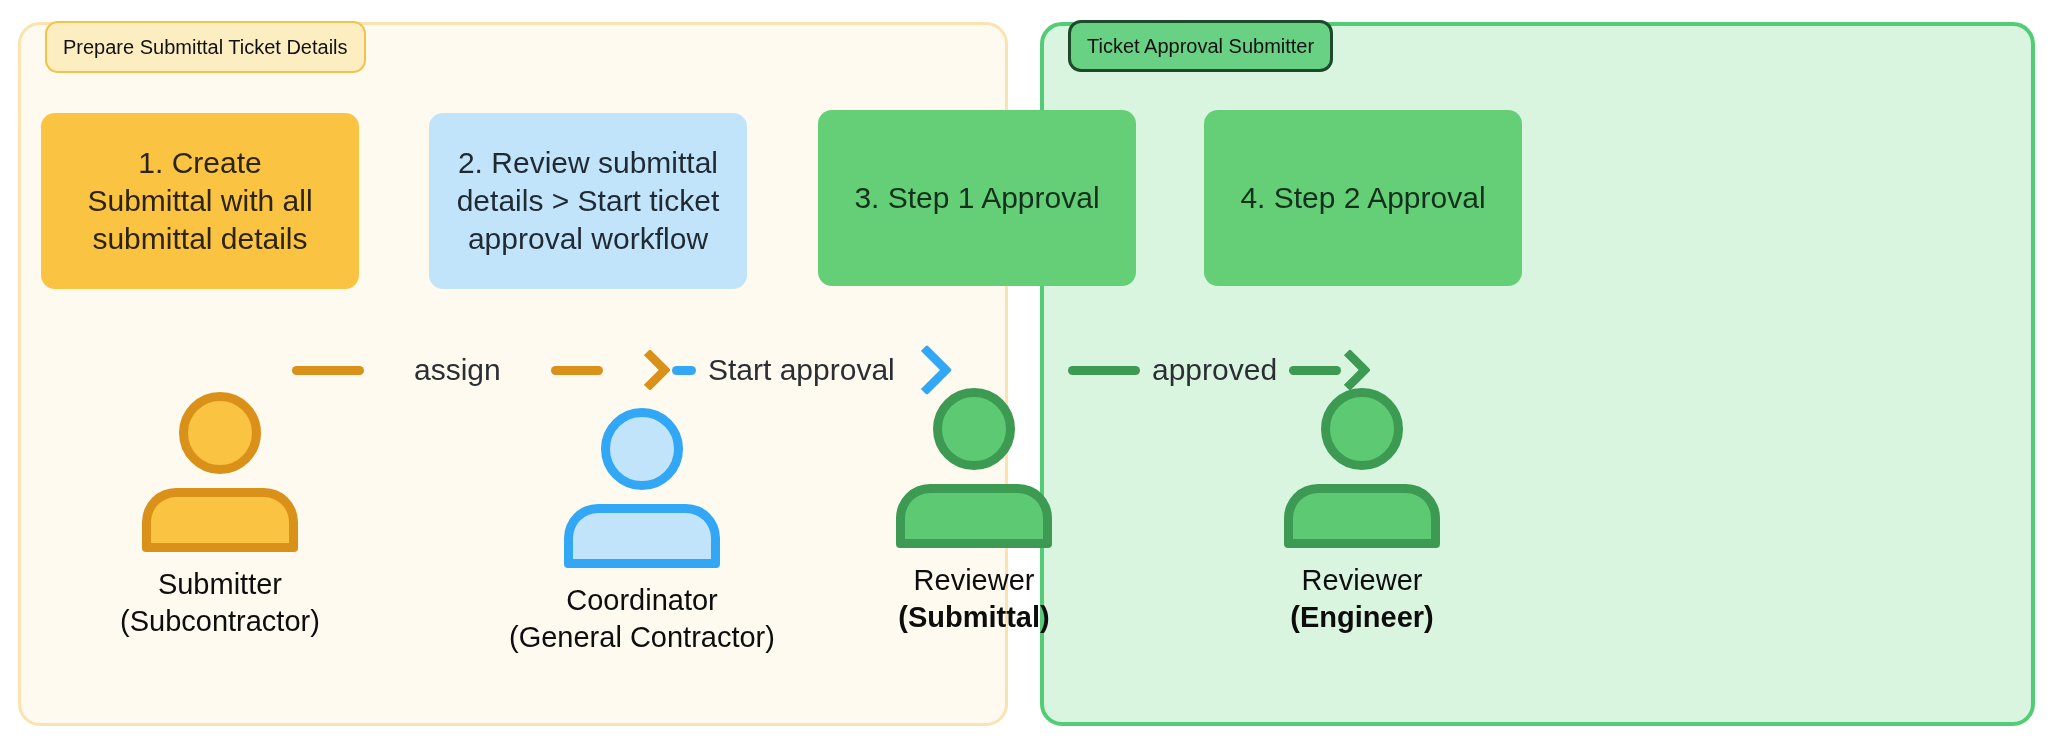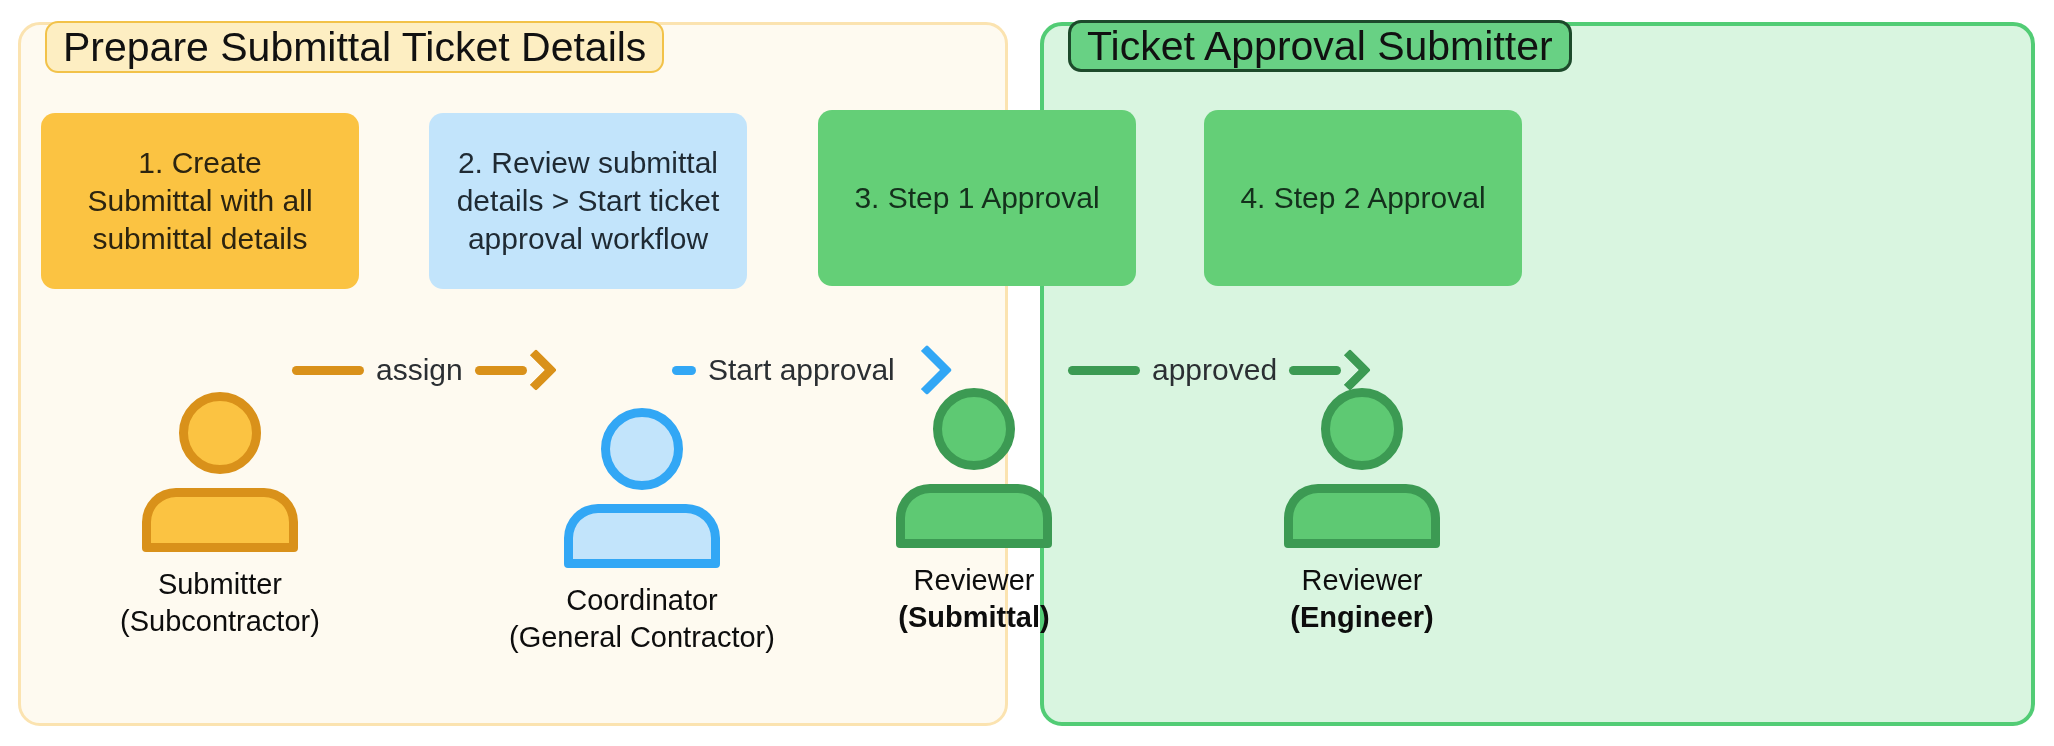--- a/index.html
+++ b/index.html
@@ -29,21 +29,21 @@
     border:4px solid #52cc75;
   }
 
   
   .panel-title{
     position:absolute;
     box-sizing:border-box;
     display:flex;align-items:center;justify-content:flex-start;
     padding:0 16px;
     border-radius:13px;
-    font-size:41px;
+    font-size:20px;
     line-height:1;
     color:#111111;
     white-space:nowrap;
     height:52px;
   }
   #title-prepare{
     left:24px;top:-4px;
     background:#fdeec2;
     border:2px solid #f2c249;
   }
@@ -115,21 +115,21 @@
     height:40px;
   }
   .conn-dash{height:9px;border-radius:5px;}
   .conn-label{
     font-size:30px;line-height:1;color:#2b2f33;
     padding:0 12px;white-space:nowrap;
   }
   .conn-stem{height:9px;border-radius:5px;}
 
   
-  #conn-assign{left:292px;top:350px;}
+  #conn-assign{left:292px;top:350px;gap:38px;}
   #conn-assign .conn-dash{width:72px;background:#d9911a;}
   #conn-assign .conn-stem{width:52px;background:#d9911a;}
   
   #conn-approved{left:1068px;top:350px;}
   #conn-approved .conn-dash{width:72px;background:#3c9a53;}
   #conn-approved .conn-stem{width:52px;background:#3c9a53;}
   
   #conn-start{left:672px;top:350px;}
   #conn-start .conn-dash{width:24px;background:#32a7f5;}
   #conn-start .conn-label{color:#2b2f33;}

